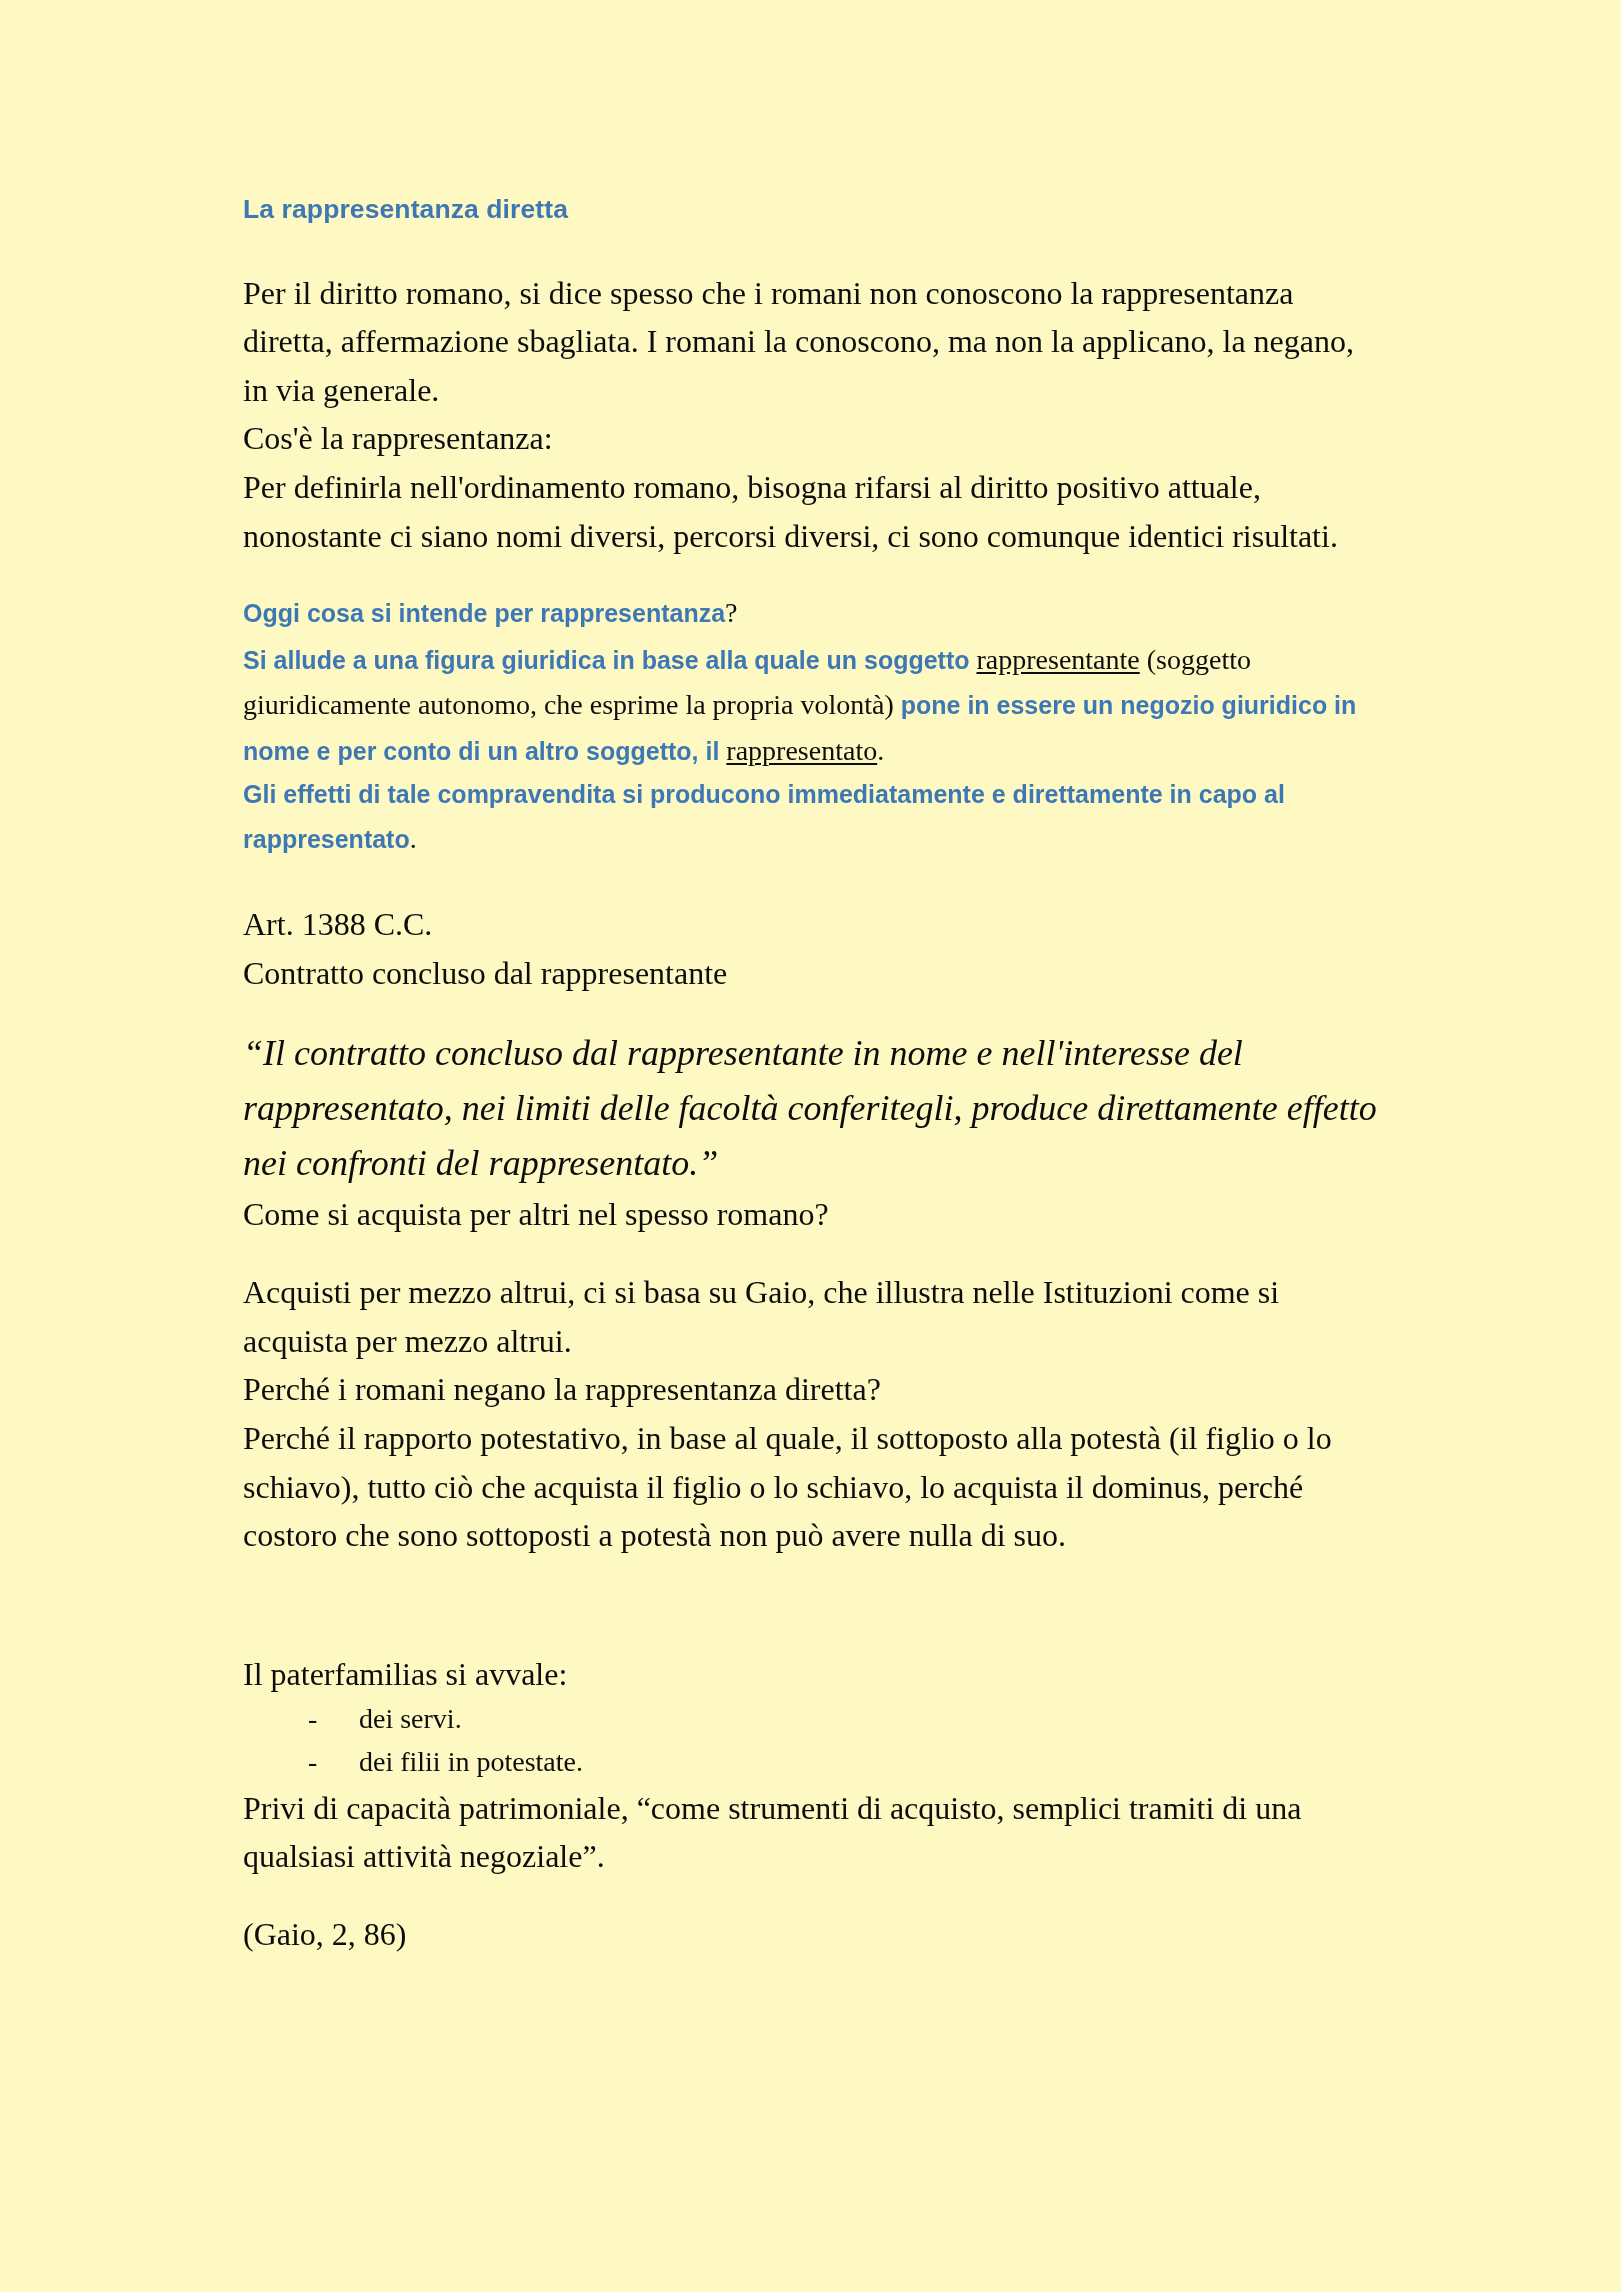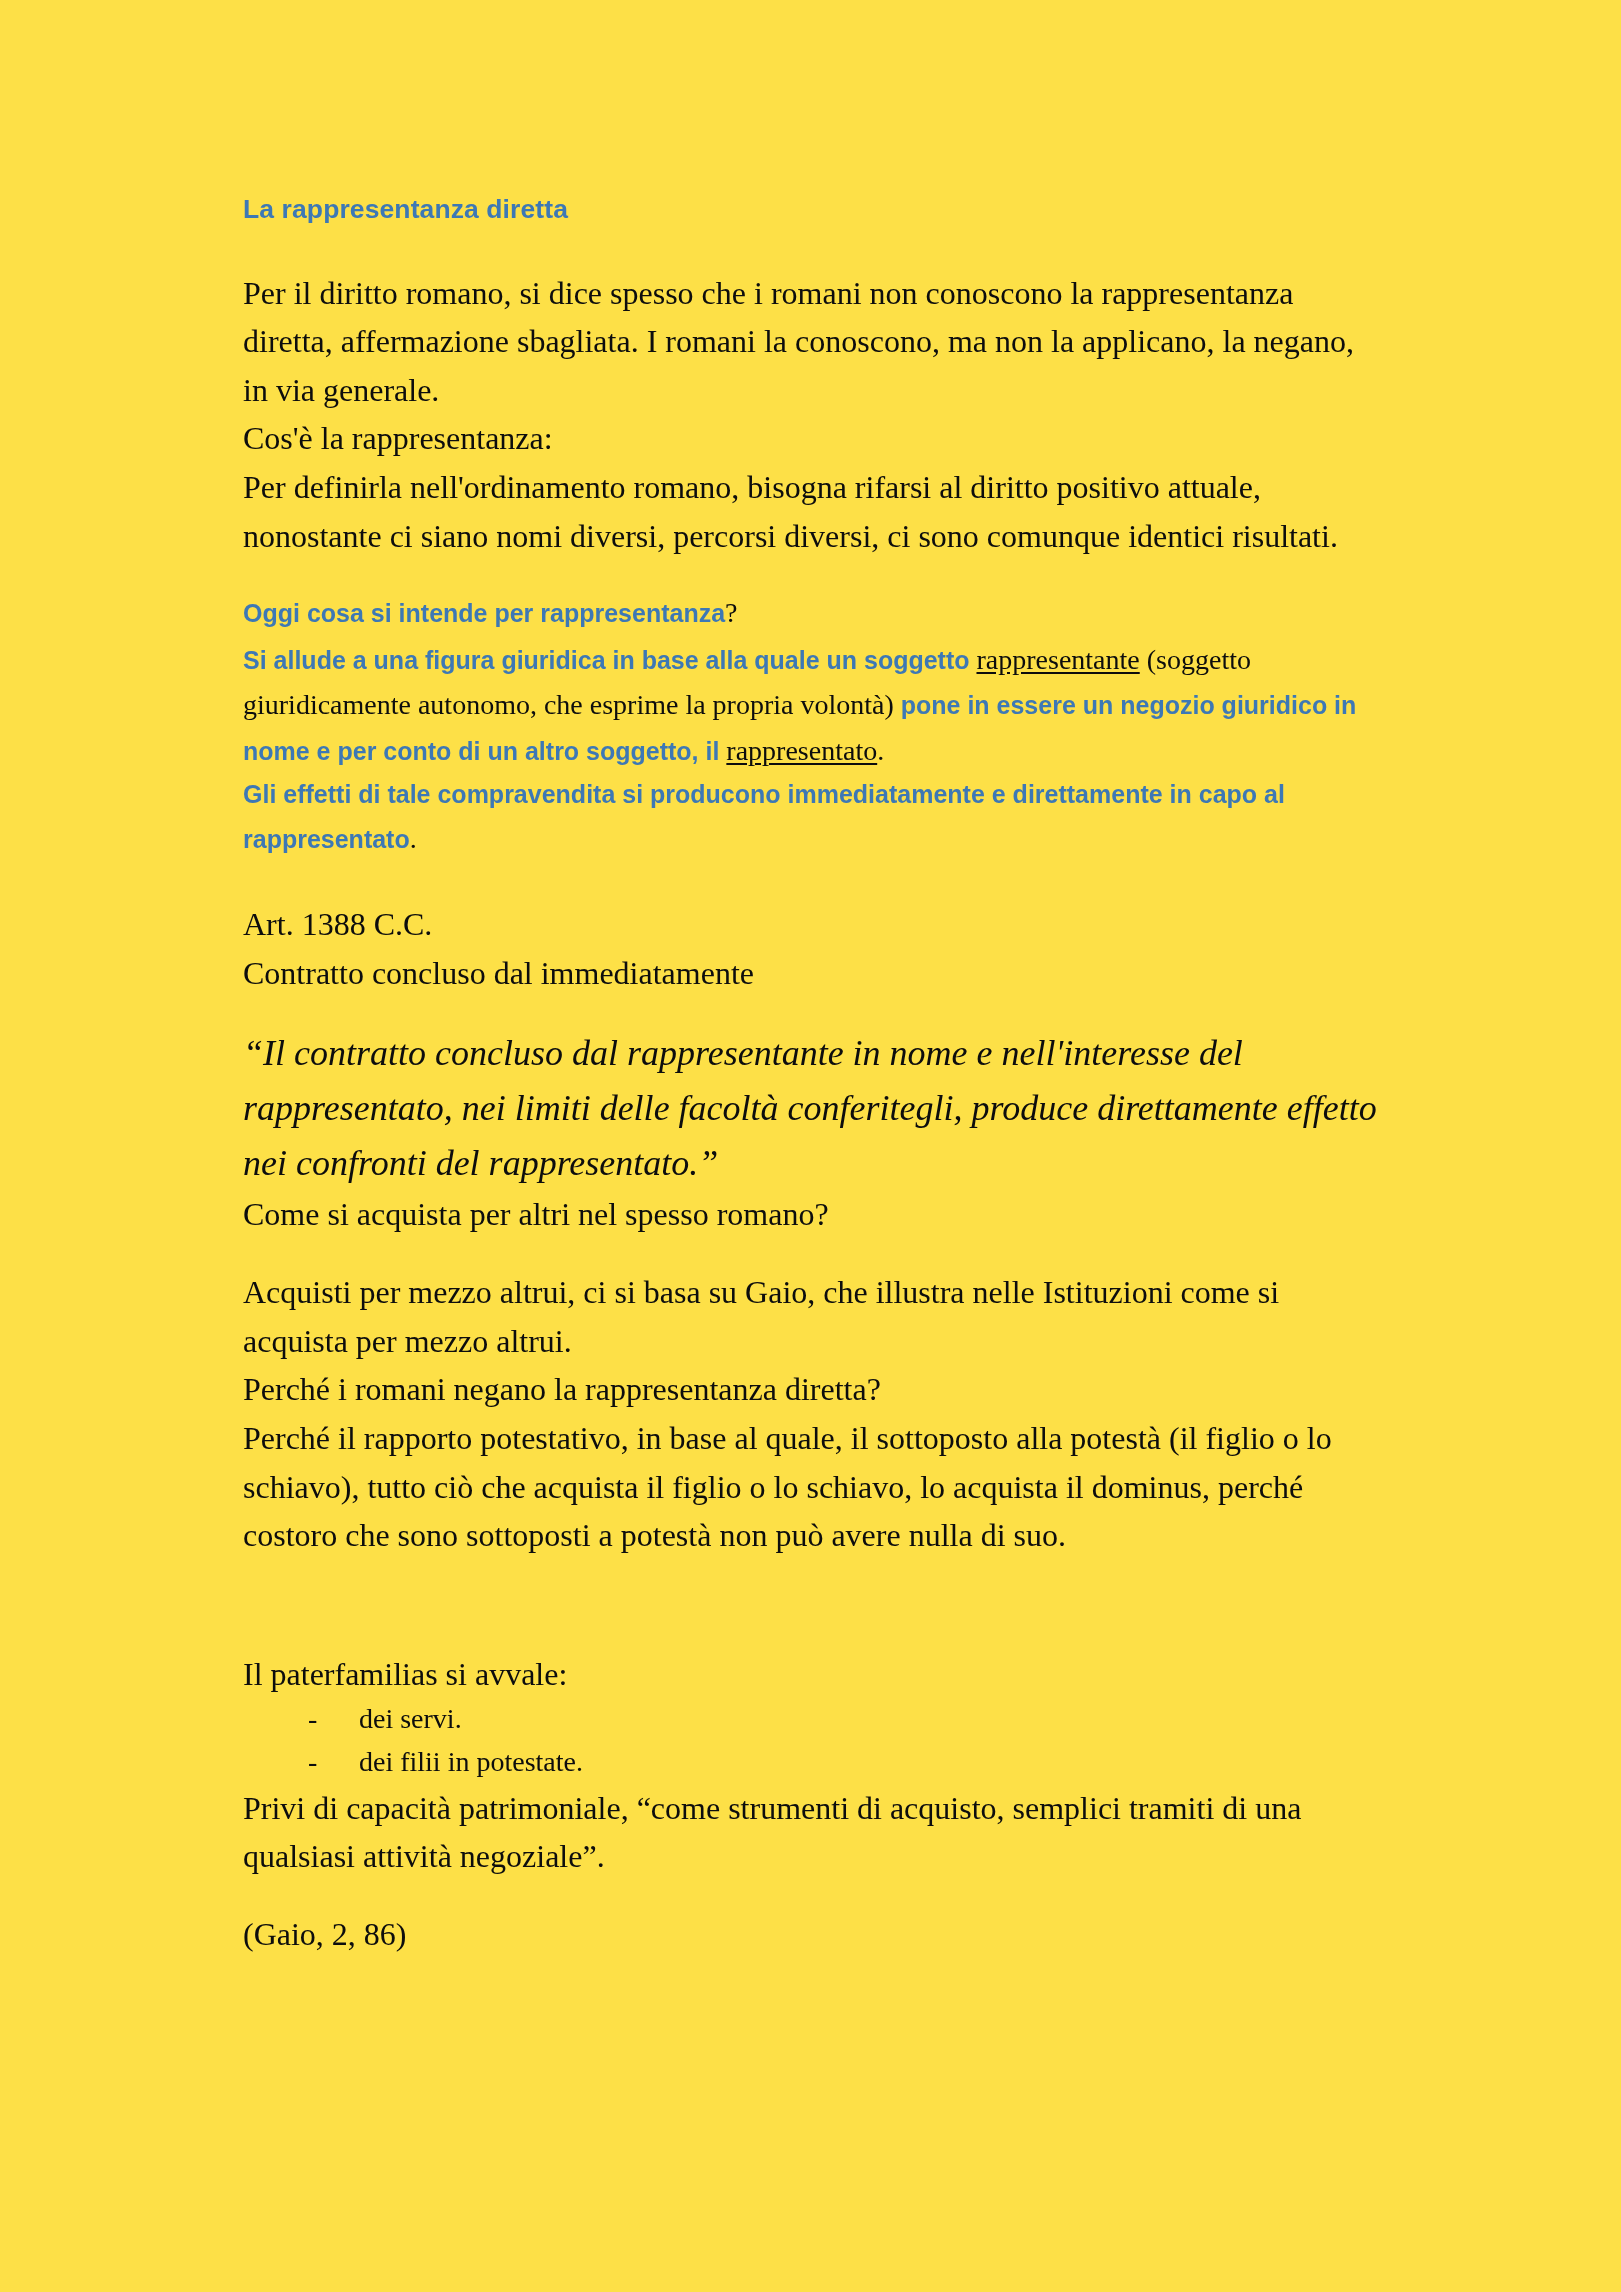--- a/index.html
+++ b/index.html
@@ -12,21 +12,21 @@
     height: 2293px;
     position: relative;
     overflow: hidden;
     font-family: "Liberation Serif", serif;
   }
   .page {
     position: absolute;
     left: 0; top: 0;
     width: 1621px;
     height: 2293px;
-    background: #fde047;
+    background: #fef9c3;
   }
   .content {
     position: absolute;
     left: 243px;
     top: 192px;
     width: 1137px;
   }
 
   
   .doc-title {
@@ -143,21 +143,21 @@
       <span class="black-inline">(soggetto giuridicamente autonomo, che esprime la propria volontà)</span><span class="blue"> pone in essere un negozio giuridico in nome e per conto di un altro soggetto, il </span><span class="black-inline u">rappresentato</span><span class="black-inline">.</span>
     </p>
 
     <p class="blue-line">
       <span class="blue">Gli effetti di tale compravendita si producono immediatamente e direttamente in capo al rappresentato</span><span class="black-inline">.</span>
     </p>
 
     <div class="gap-md"></div>
 
     <p class="body blk-tight">Art. 1388 C.C.</p>
-    <p class="body blk">Contratto concluso dal immediatamente</p>
+    <p class="body blk">Contratto concluso dal rappresentante</p>
 
     <div class="gap-sm"></div>
 
     <p class="quote">
       <span>“</span><span>Il contratto concluso dal rappresentante in nome e nell'interesse del rappresentato, nei limiti delle facoltà conferitegli, produce direttamente effetto nei confronti del rappresentato</span><span>.”</span>
     </p>
 
     <p class="body blk">Come si acquista per altri nel spesso romano?</p>
 
     <div class="gap-sm"></div>

